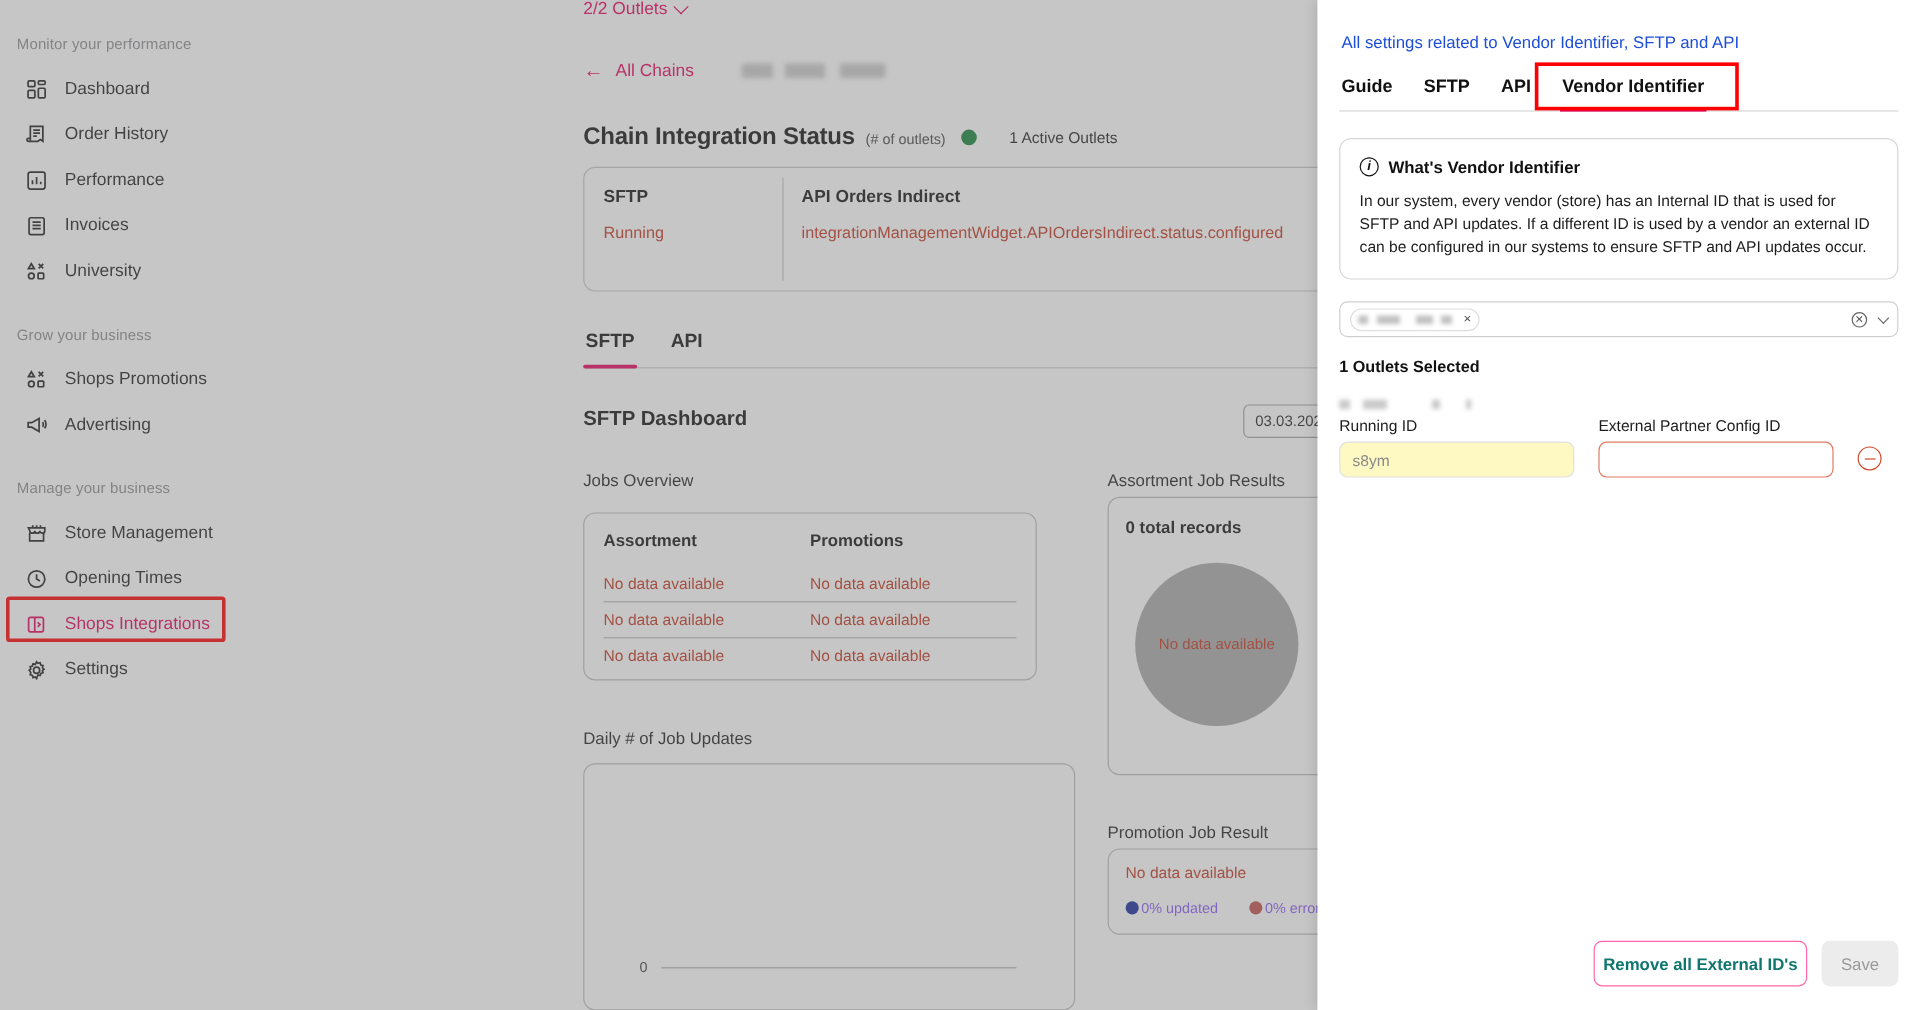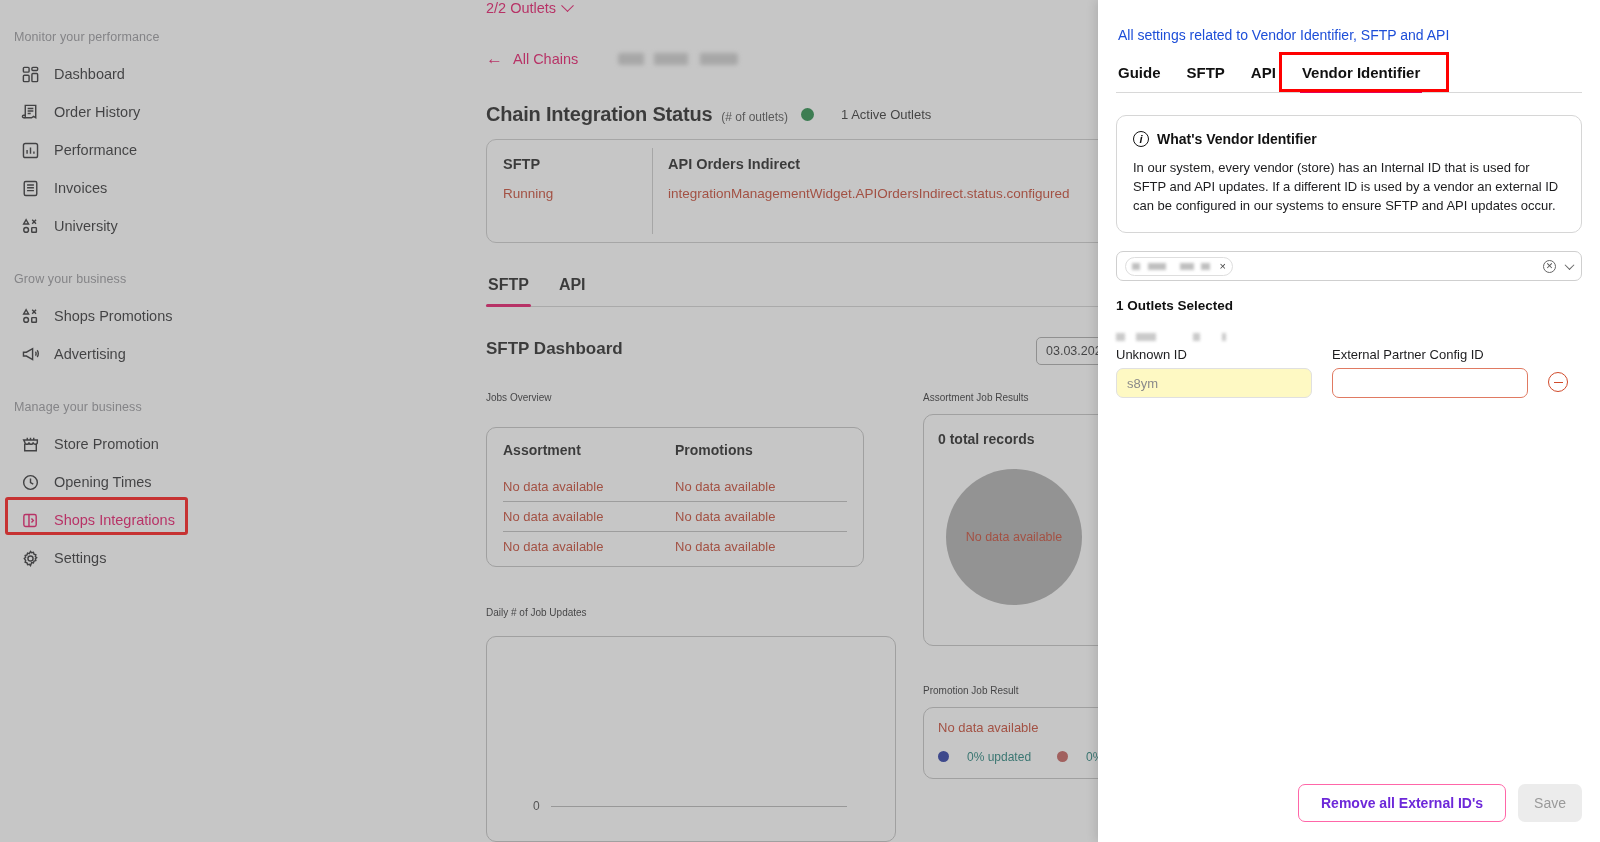--- a/index.html
+++ b/index.html
@@ -77,40 +77,40 @@
   .tab.active::after { content:""; position:absolute; left:0; right:0; bottom:-1px; height: 3px; background:#e6005a; border-radius: 2px; }
 
   .dash-title { position: absolute; left: 258px; top: 339px; font-size: 17px; font-weight: 700; color: #111; }
   .date-field {
     position: absolute; left: 808px; top: 337px; width: 206px; height: 28px;
     border: 1px solid #a3a3a3; border-radius: 5px; background: transparent;
     display: flex; align-items: center; padding: 0 9px; font-size: 12.5px; color: #1d1d1f;
     justify-content: space-between; cursor: pointer;
   }
 
-  .sec-label { position: absolute; font-size: 10px; color: #1d1d1f; }
+  .sec-label { position: absolute; font-size: 14px; color: #1d1d1f; }
   .panel-card { position: absolute; border: 1px solid #bdbdbd; border-radius: 10px; background: transparent; }
 
   .jobs-table { position: absolute; left: 258px; top: 427px; width: 378px; height: 140px; }
   .jobs-inner { padding: 14px 16px 0 16px; display: flex; }
   .jobs-col { flex: 1; }
   .jobs-col h4 { font-size: 14px; font-weight: 700; color: #111; margin-bottom: 14px; }
   .jobs-row { font-size: 13px; color: #c2361f; padding: 7px 0; }
   .jobs-row + .jobs-row { border-top: 1px solid #b9b9b9; }
 
   .assort-card { position: absolute; left: 695px; top: 414px; width: 320px; height: 232px; }
   .assort-total { font-size: 14px; font-weight: 700; color: #111; padding: 16px 0 0 14px; }
   .donut {
     position: absolute; left: 22px; top: 54px; width: 136px; height: 136px;
     border-radius: 50%; background: #a8a8a8;
     display: flex; align-items: center; justify-content: center;
     font-size: 12.5px; color: #c2361f;
   }
   .legend { position: absolute; left: 182px; top: 86px; }
-  .legend-item { display: flex; align-items: center; gap: 18px; height: 25px; font-size: 12px; color: #0f766e; }
+  .legend-item { display: flex; align-items: center; gap: 2px; height: 25px; font-size: 12px; color: #8b5cf6; }
   .legend-dot { width: 11px; height: 11px; border-radius: 50%; flex: 0 0 11px; }
 
   .promo-card { position: absolute; left: 695px; top: 707px; width: 320px; height: 72px; }
   .promo-nodata { font-size: 13px; color: #c2361f; padding: 12px 0 0 14px; }
   .promo-legend { display: flex; gap: 26px; padding: 9px 0 0 14px; }
 
   .daily-card { position: absolute; left: 258px; top: 636px; width: 410px; height: 206px; }
   .axis-zero { position: absolute; left: 46px; bottom: 28px; font-size: 12px; color: #3b3b3b; }
   .axis-line { position: absolute; left: 64px; right: 48px; bottom: 34px; height: 1px; background: #b0b0b0; }
 
@@ -169,22 +169,22 @@
   .field-input.readonly { background: #fef9c3; border-color: #e0e0e0; color: #8a8a8a; }
   .field-input.invalid { border: 1px solid #e07a62; }
   .remove-row-btn {
     width: 20px; height: 20px; border: 1.4px solid #d14a2a; border-radius: 50%;
     display: flex; align-items: center; justify-content: center; margin-bottom: 6px; cursor: pointer;
   }
   .remove-row-btn i { display: block; width: 9px; height: 1.5px; background: #d14a2a; }
 
   .drawer-footer { position: absolute; right: 18px; bottom: 20px; display: flex; align-items: center; gap: 12px; }
   .btn-outline {
-    height: 38px; padding: 0 22px; border: 1.5px solid #ff66a8; border-radius: 7px;
-    background: #fff; color: #6d28d9; font-size: 14px; font-weight: 700; cursor: pointer;
+    height: 38px; padding: 0 7px; border: 1.5px solid #ff66a8; border-radius: 7px;
+    background: #fff; color: #0f766e; font-size: 14px; font-weight: 700; cursor: pointer;
     font-family: "Liberation Sans", sans-serif;
   }
   .btn-disabled {
     height: 38px; padding: 0 16px; border: none; border-radius: 7px;
     background: #ececec; color: #9a9a9a; font-size: 14px; cursor: default;
     font-family: "Liberation Sans", sans-serif;
   }
 </style>
 </head>
 <body>
@@ -279,21 +279,21 @@
       <div class="side-group-label" style="padding-top:26px">Manage your business</div>
 
       <div class="side-item">
         <span class="ico">
           <svg viewBox="0 0 20 20" width="19" height="19">
               <path d="M2.8 5.2h14.4v2.4a2.2 2.2 0 0 1-4.4 0 2.2 2.2 0 0 1-4.4 0 2.2 2.2 0 0 1-4.4 0z"></path>
               <path d="M3.9 9.5v7.1h12.2V9.5"></path>
               <path d="M6.6 5.2V2.9M10 5.2V2.9M13.4 5.2V2.9"></path>
             </svg>
         </span>
-        <span>Store Promotion</span>
+        <span>Store Management</span>
       </div>
 
       <div class="side-item">
         <span class="ico">
           <svg viewBox="0 0 20 20" width="19" height="19">
               <circle cx="10" cy="10" r="7.2"></circle>
               <path d="M10 5.8V10l2.9 1.8"></path>
             </svg>
         </span>
         <span>Opening Times</span>
@@ -475,21 +475,21 @@
         <span class="caret"></span>
       </span>
     </div>
 
     <div class="outlets-selected">1 Outlets Selected</div>
 
     <div class="blur-line"></div>
 
     <div class="field-row">
       <div class="field">
-        <label class="field-label">Unknown ID</label>
+        <label class="field-label">Running ID</label>
         <input class="field-input readonly" type="text" readonly="" value="s8ym" style="">
       </div>
       <div class="field">
         <label class="field-label">External Partner Config ID</label>
         <input class="field-input invalid" type="text" placeholder="" style="">
       </div>
       <span class="remove-row-btn">
           <i></i>
         </span>
     </div>

